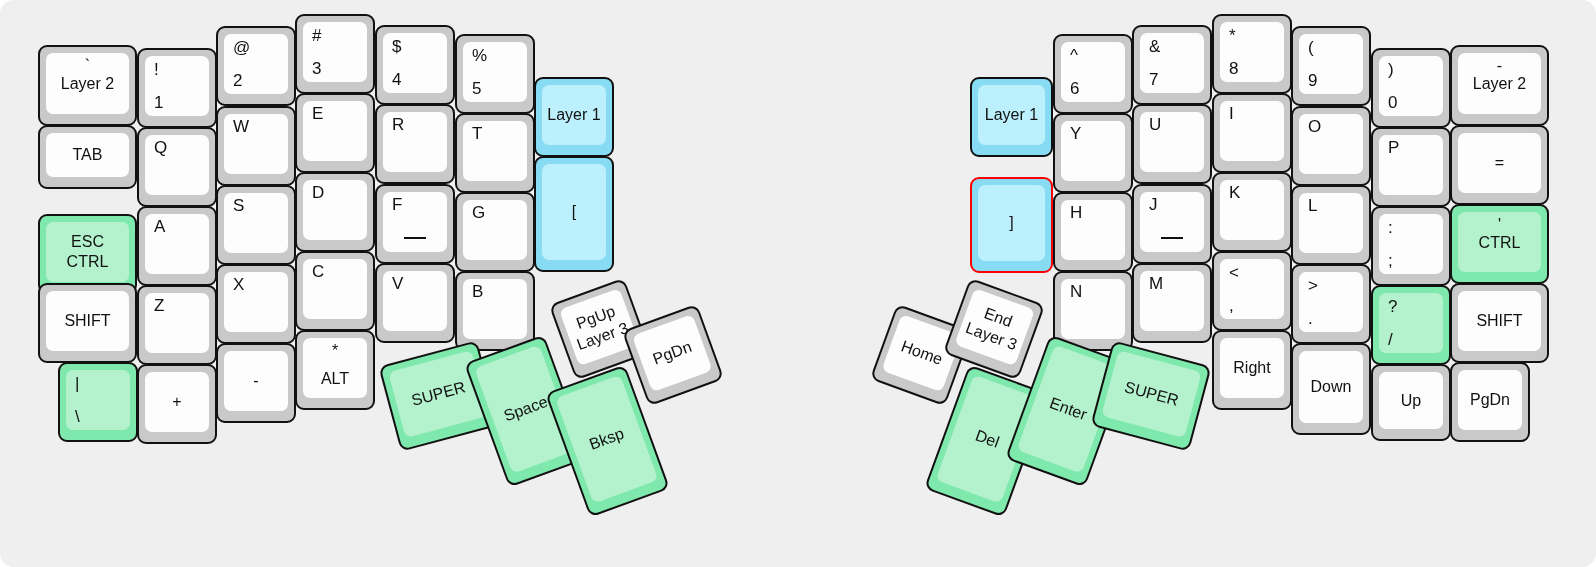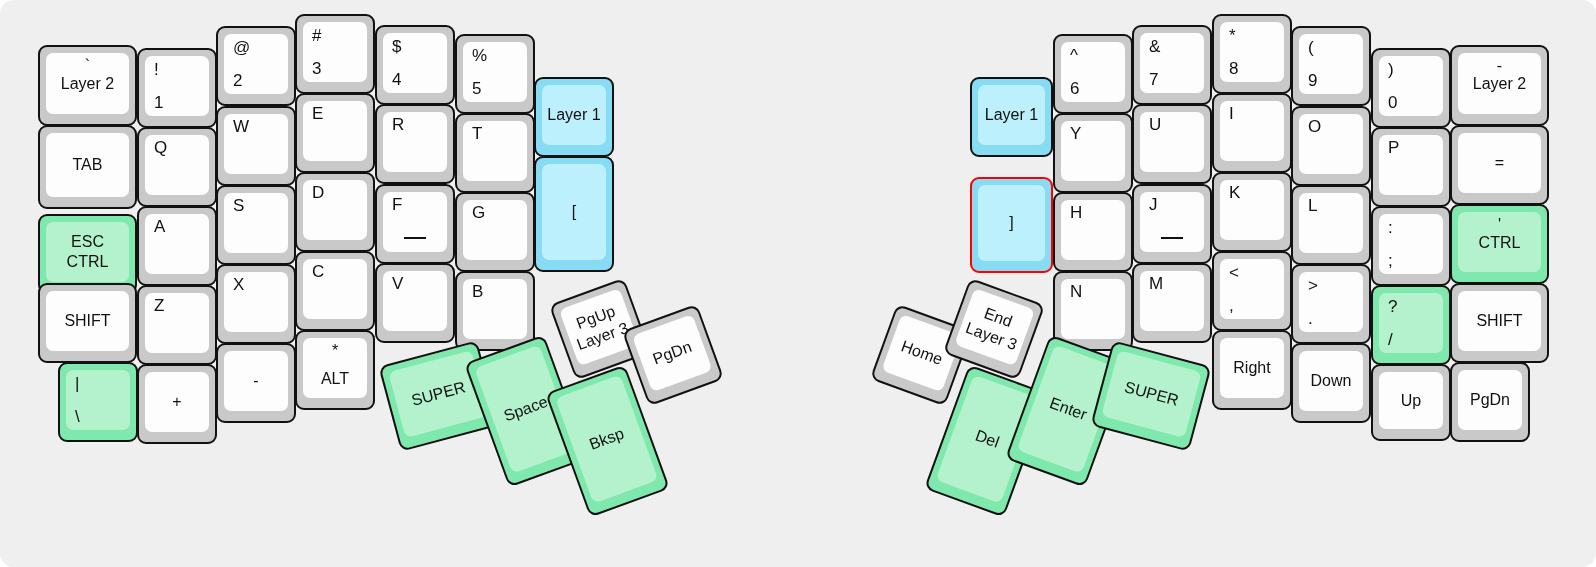--- a/index.html
+++ b/index.html
@@ -72,21 +72,21 @@
         <div class="cap split">
           <div class="lt">%</div>
           <div class="lb">5</div>
         </div>
       </div>
       <div class="key cyan" style="left: 534px; top: 77px; width: 80px; height: 80px;">
         <div class="cap">
           <div class="lc"><div>Layer 1</div></div>
         </div>
       </div>
-      <div class="key" style="left: 38px; top: 125px; width: 99px; height: 84px;">
+      <div class="key" style="left: 38px; top: 125px; width: 99px; height: 64px;">
         <div class="cap">
           <div class="lc"><div>TAB</div></div>
         </div>
       </div>
       <div class="key" style="left: 137px; top: 127px; width: 80px; height: 80px;">
         <div class="cap homing">
           <div class="lt">Q</div>
         </div>
       </div>
       <div class="key" style="left: 216px; top: 106px; width: 80px; height: 80px;">
@@ -364,21 +364,21 @@
       <div class="key" style="left: 1450px; top: 283px; width: 99px; height: 80px;">
         <div class="cap">
           <div class="lc"><div>SHIFT</div></div>
         </div>
       </div>
       <div class="key" style="left: 1212px; top: 330px; width: 80px; height: 80px;">
         <div class="cap">
           <div class="lc"><div>Right</div></div>
         </div>
       </div>
-      <div class="key" style="left: 1291px; top: 343px; width: 80px; height: 80px;">
+      <div class="key" style="left: 1291px; top: 343px; width: 80px; height: 92px;">
         <div class="cap">
           <div class="lc"><div>Down</div></div>
         </div>
       </div>
       <div class="key" style="left: 1371px; top: 364px; width: 80px; height: 77px;">
         <div class="cap">
           <div class="lc"><div>Up</div></div>
         </div>
       </div>
       <div class="key" style="left: 1450px; top: 362px; width: 80px; height: 80px;">

